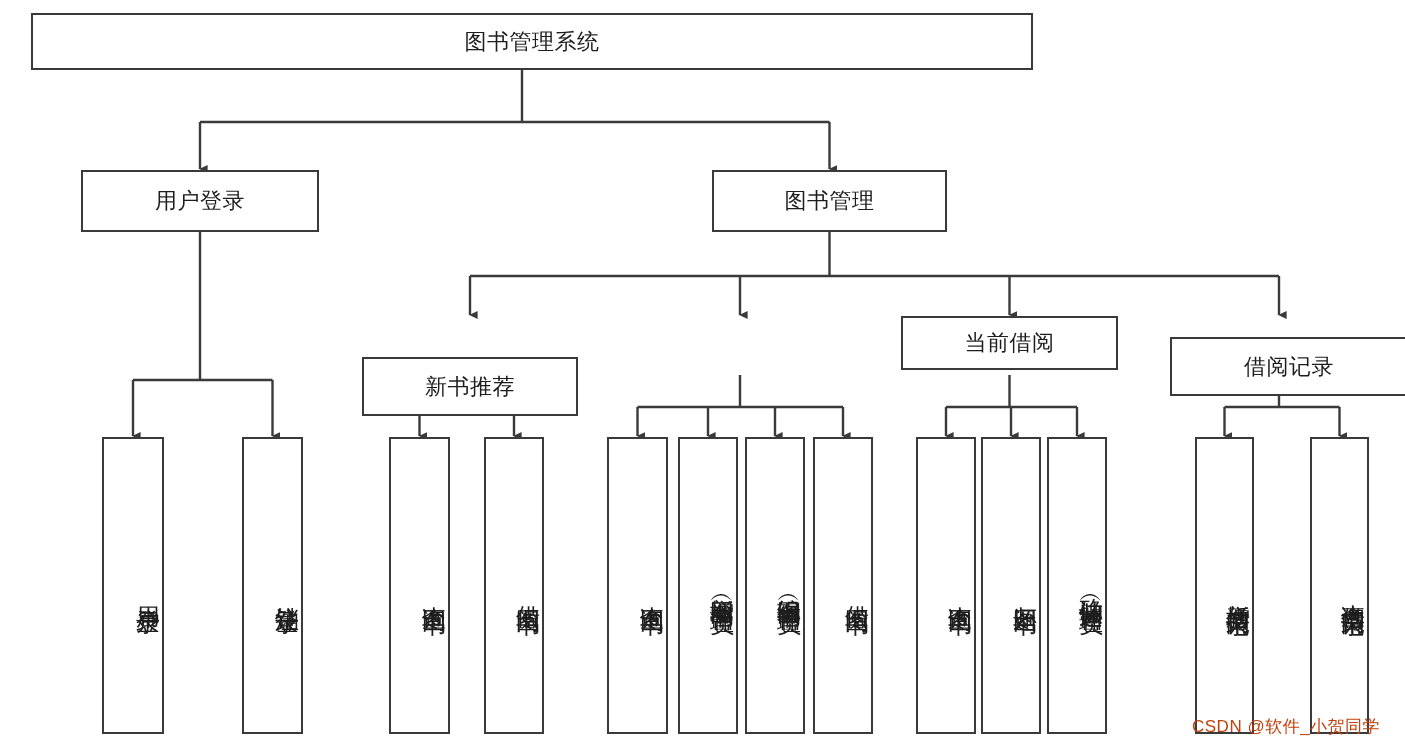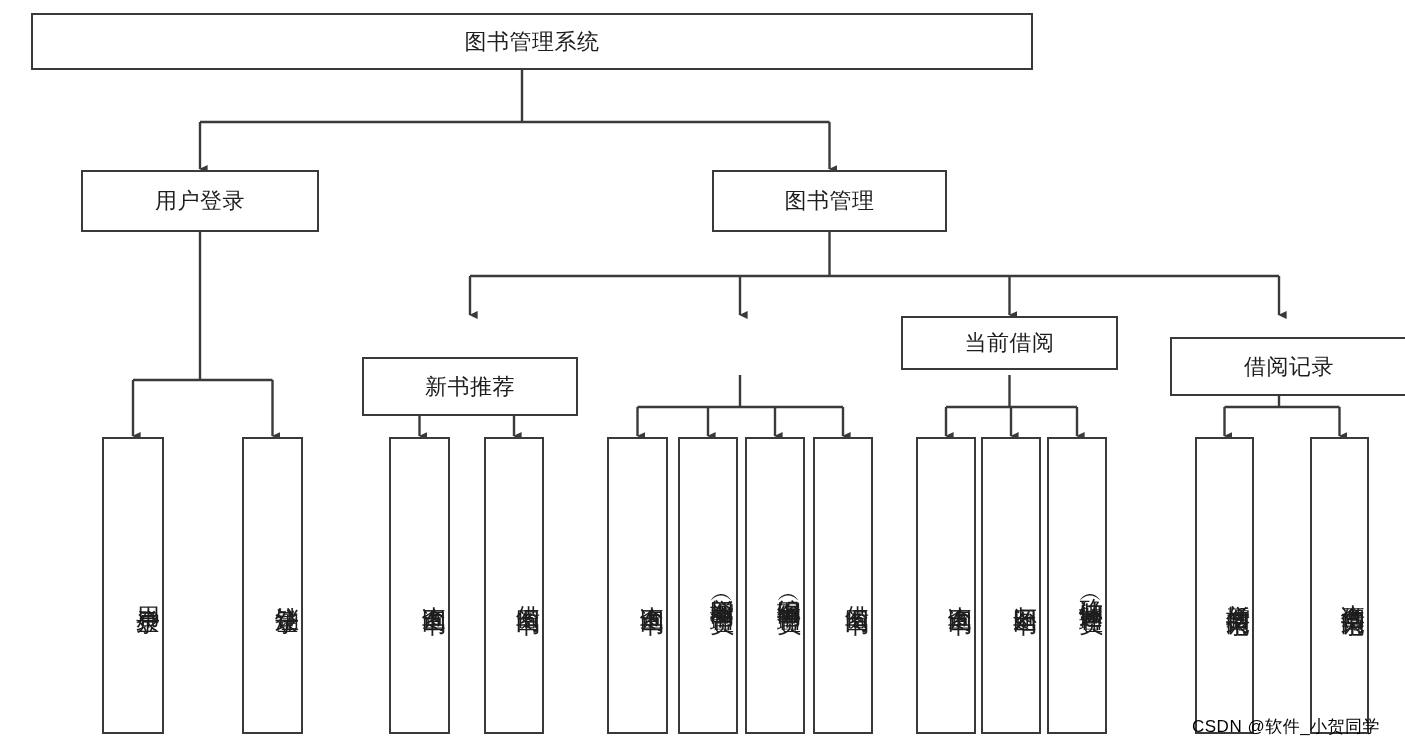--- a/index.html
+++ b/index.html
@@ -53,21 +53,21 @@
   }
   .node.vert.pad-top {
     padding-top: 4px;
   }
   .node-label {
     display: block;
   }
   .watermark {
     position: absolute;
     font-size: 17px;
-    color: #000000;
+    color: #c2410c;
     white-space: nowrap;
     z-index: 5;
     letter-spacing: 0.5px;
   }
 </style>
 </head>
 <body>
 
 <div id="canvas">
 

